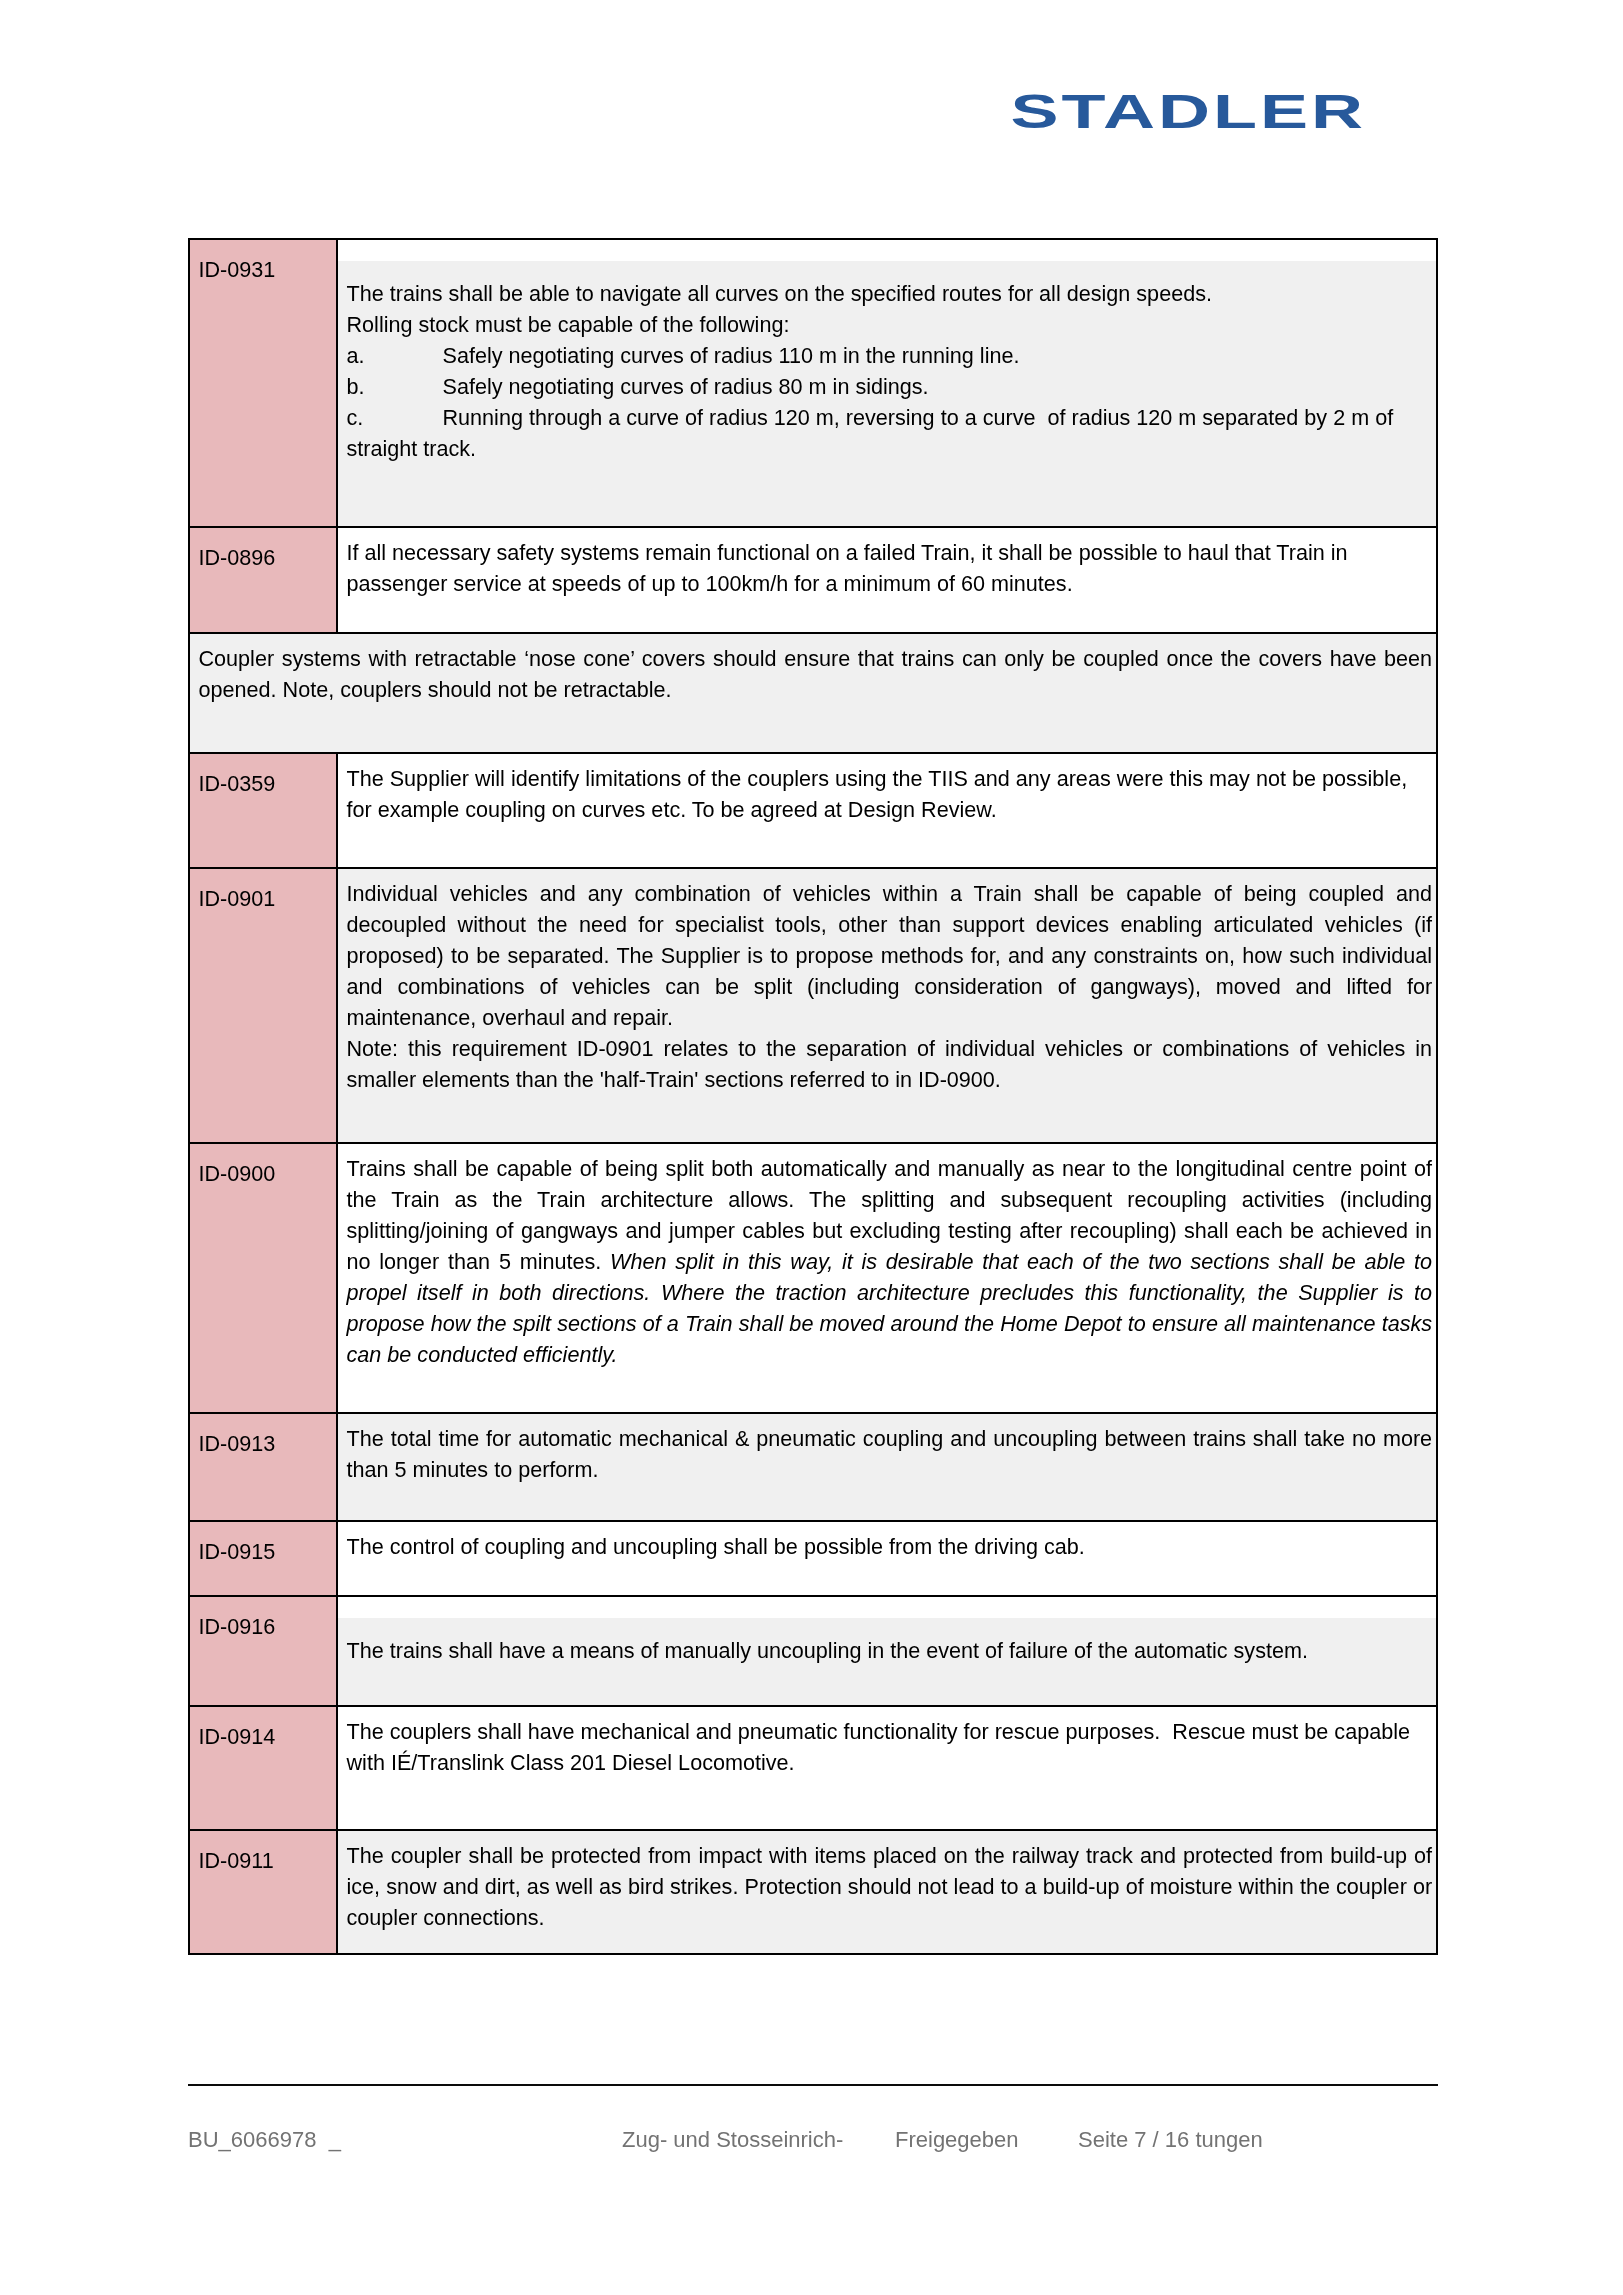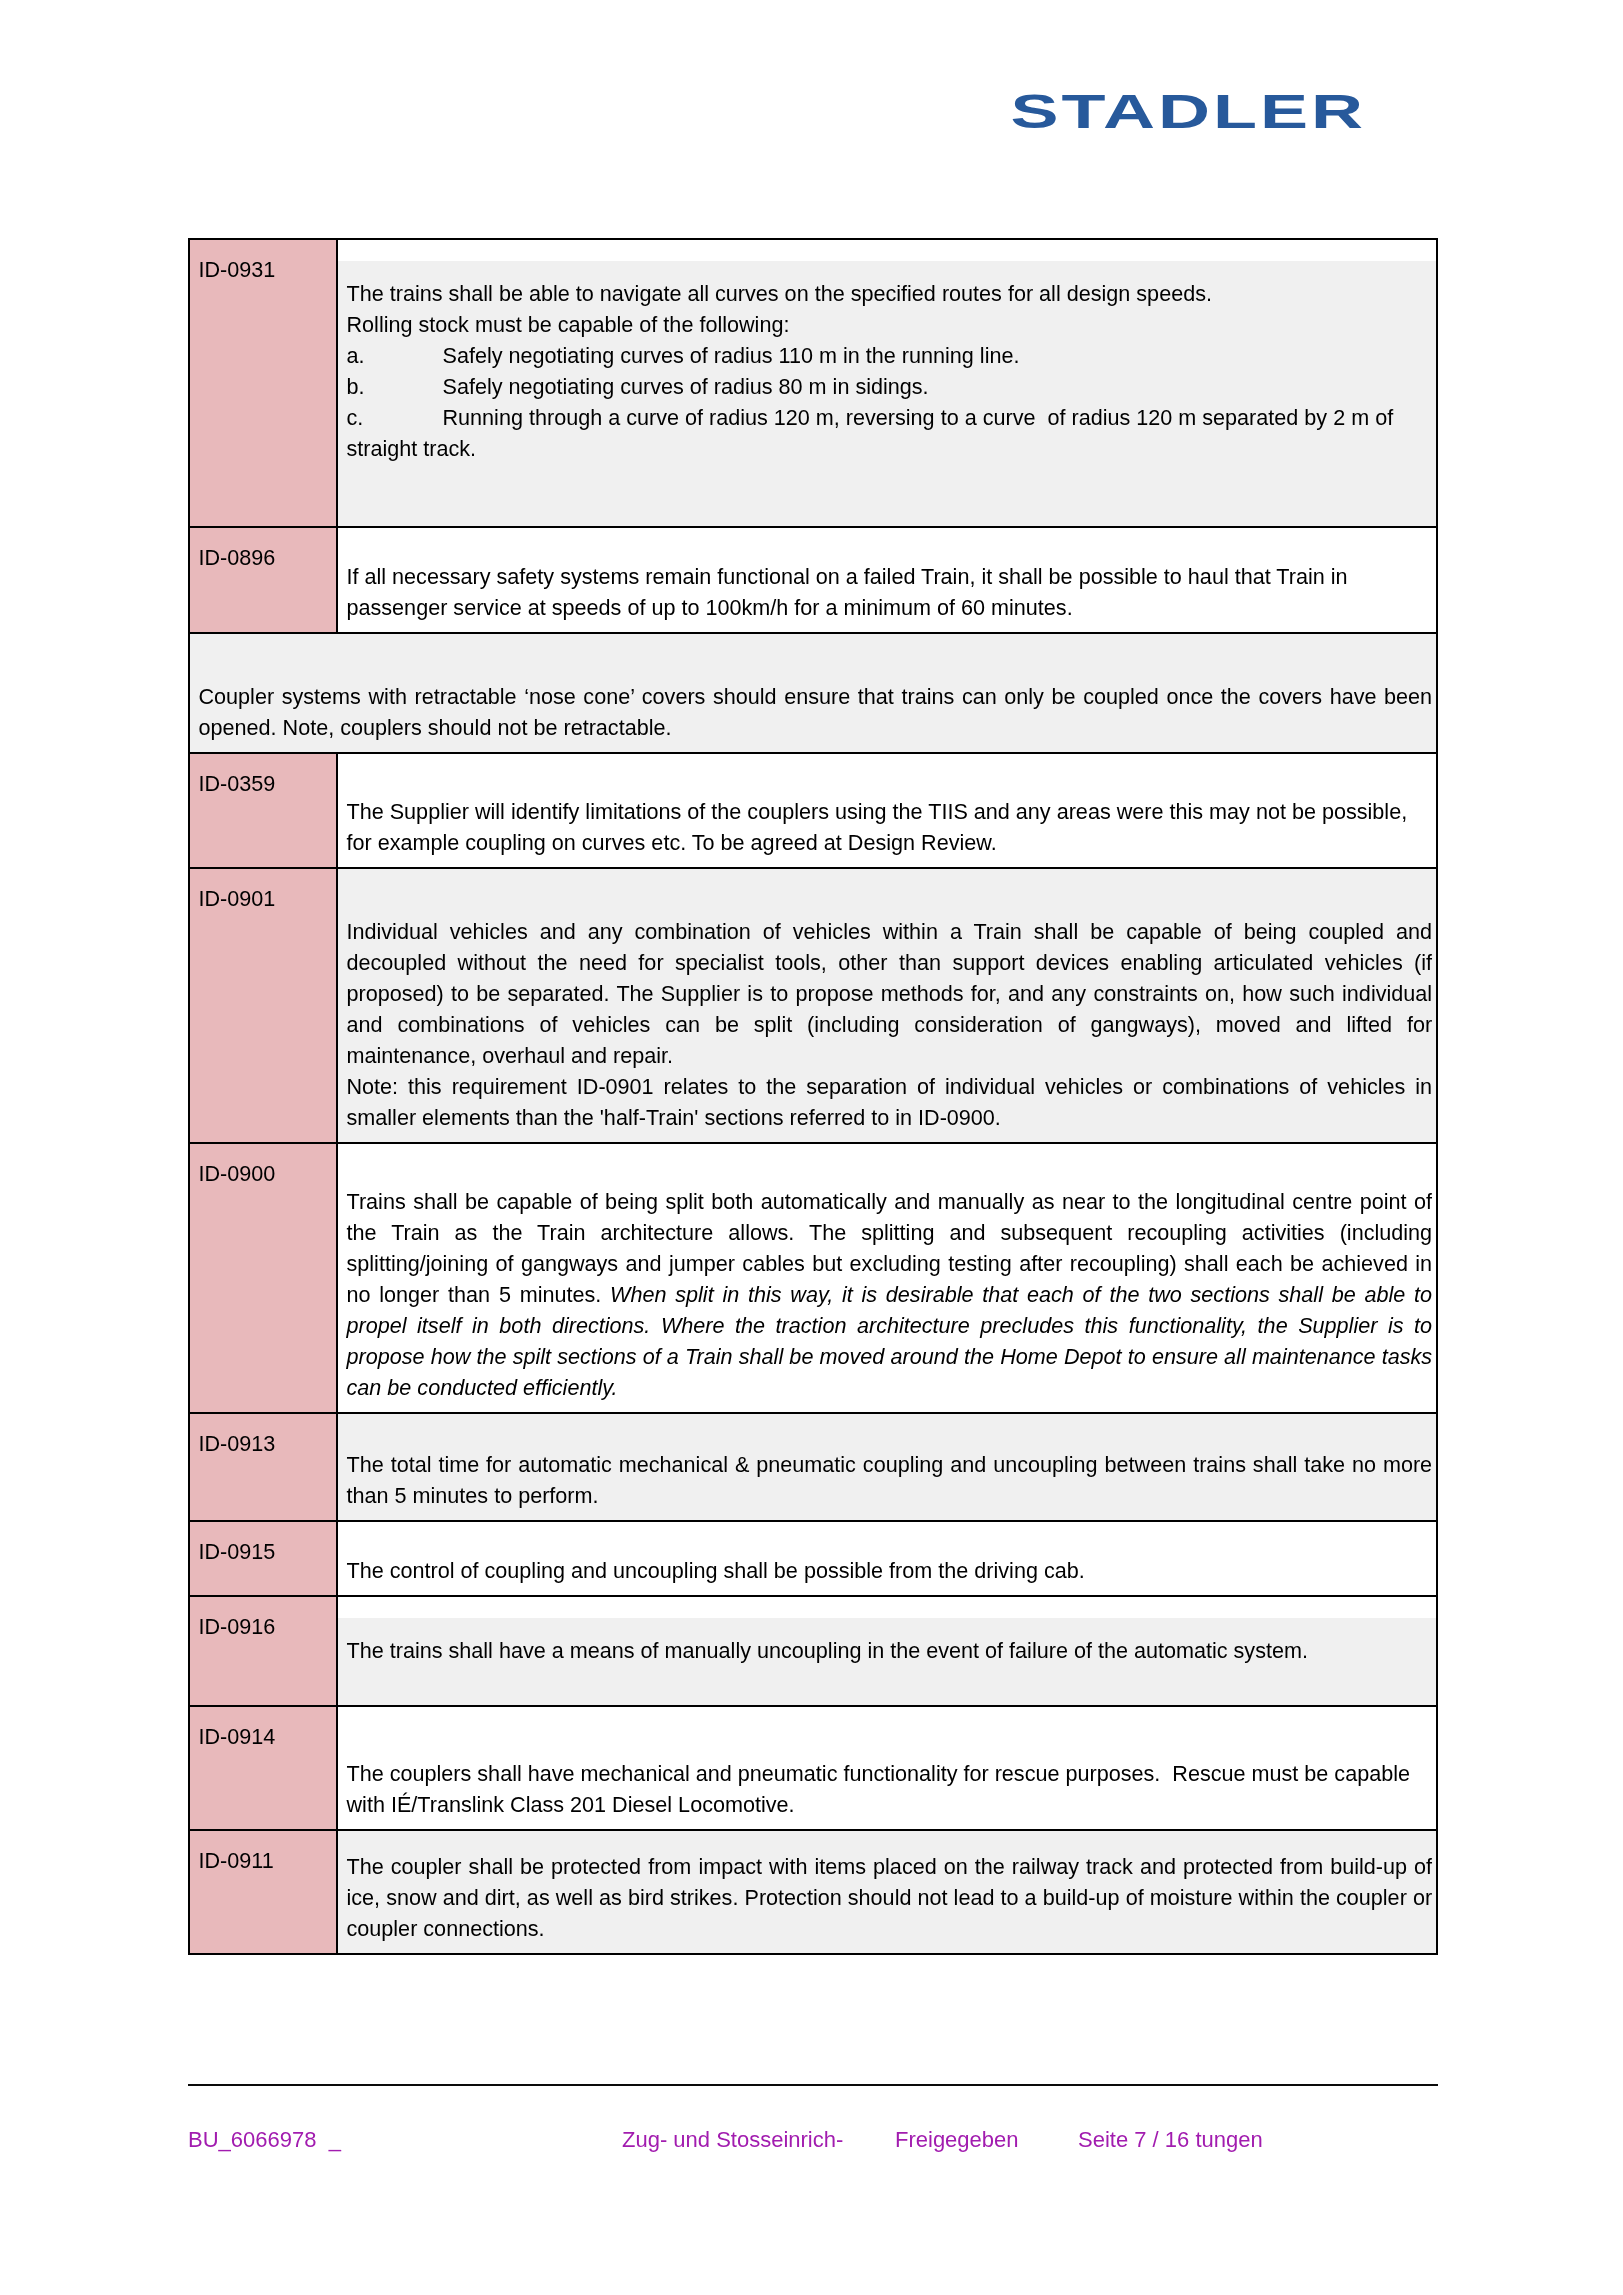--- a/index.html
+++ b/index.html
@@ -51,21 +51,21 @@
     padding: 17px 5.2px 5.2px 8.5px;
     font-size: 21.6px;
     line-height: 26px;
     color: #000000;
   }
   .text-cell {
     flex: 1 1 auto;
     box-sizing: border-box;
     display: flex;
     flex-direction: column;
-    justify-content: flex-end;
+    justify-content: flex-start;
     padding: 9.2px 3.9px 9.2px 8.5px;
     font-size: 21.6px;
     line-height: 31px;
     color: #000000;
     tab-size: 16;
   }
   .text-cell.valign-top { justify-content: flex-start; padding-top: 17px; margin-top: 21px; }
   .text-cell.shade-gray { background: #f0f0f0; }
   .text-cell.shade-white { background: #ffffff; }
   .req-text { white-space: pre-wrap; width: 100%; }
@@ -76,21 +76,21 @@
     position: absolute;
     left: 188px;
     top: 2084px;
     width: 1250px;
     border-top: 2.6px solid #0a0a0a;
   }
   .footer-text {
     position: absolute;
     top: 2127px;
     font-size: 22px;
-    color: #a21caf;
+    color: #737373;
     white-space: pre;
   }
   .f-docid   { left: 188px; }
   .f-title   { left: 622px; }
   .f-status  { left: 895px; }
   .f-page    { left: 1078px; }
 </style>
 </head>
 <body>
 

